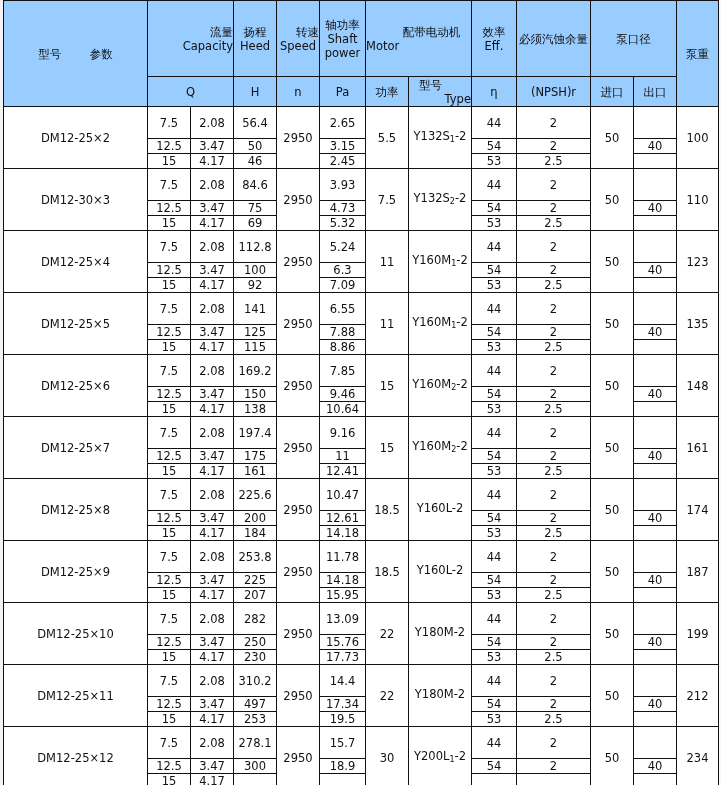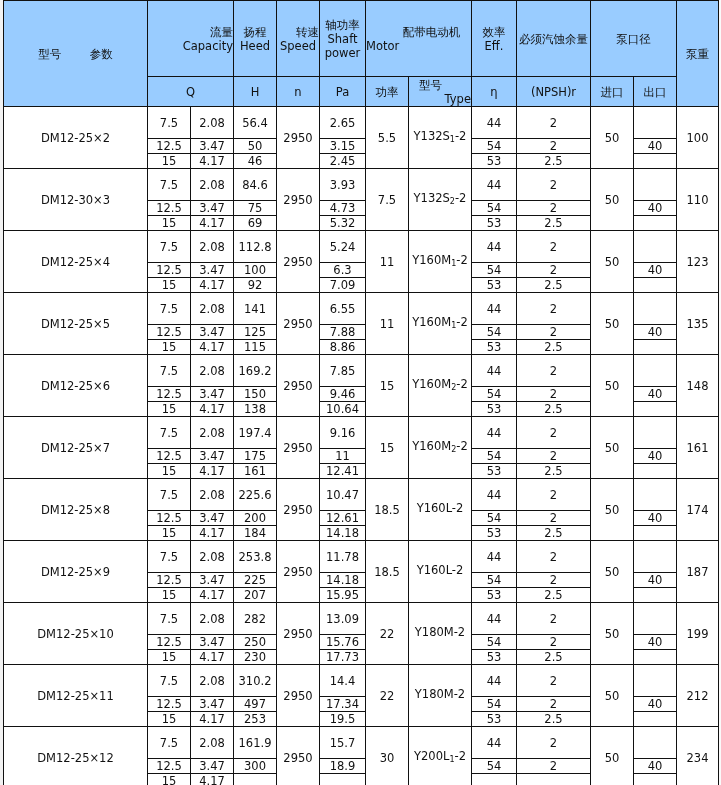--- a/index.html
+++ b/index.html
@@ -434,21 +434,21 @@
         <td>253</td>
         <td>19.5</td>
         <td>53</td>
         <td>2.5</td>
         <td class="nb-top"></td>
       </tr>
       <tr class="r1">
         <td rowspan="3" class="model-cell">DM12-25×12</td>
         <td>7.5</td>
         <td>2.08</td>
-        <td>161.9</td>
+        <td>278.1</td>
         <td rowspan="3">2950</td>
         <td>15.7</td>
         <td rowspan="3">30</td>
         <td rowspan="3"><span>Y200L</span><span class="sub">1</span><span>-2</span></td>
         <td>44</td>
         <td>2</td>
         <td rowspan="3">50</td>
         <td class="nb-bottom"></td>
         <td rowspan="3">234</td>
       </tr>

